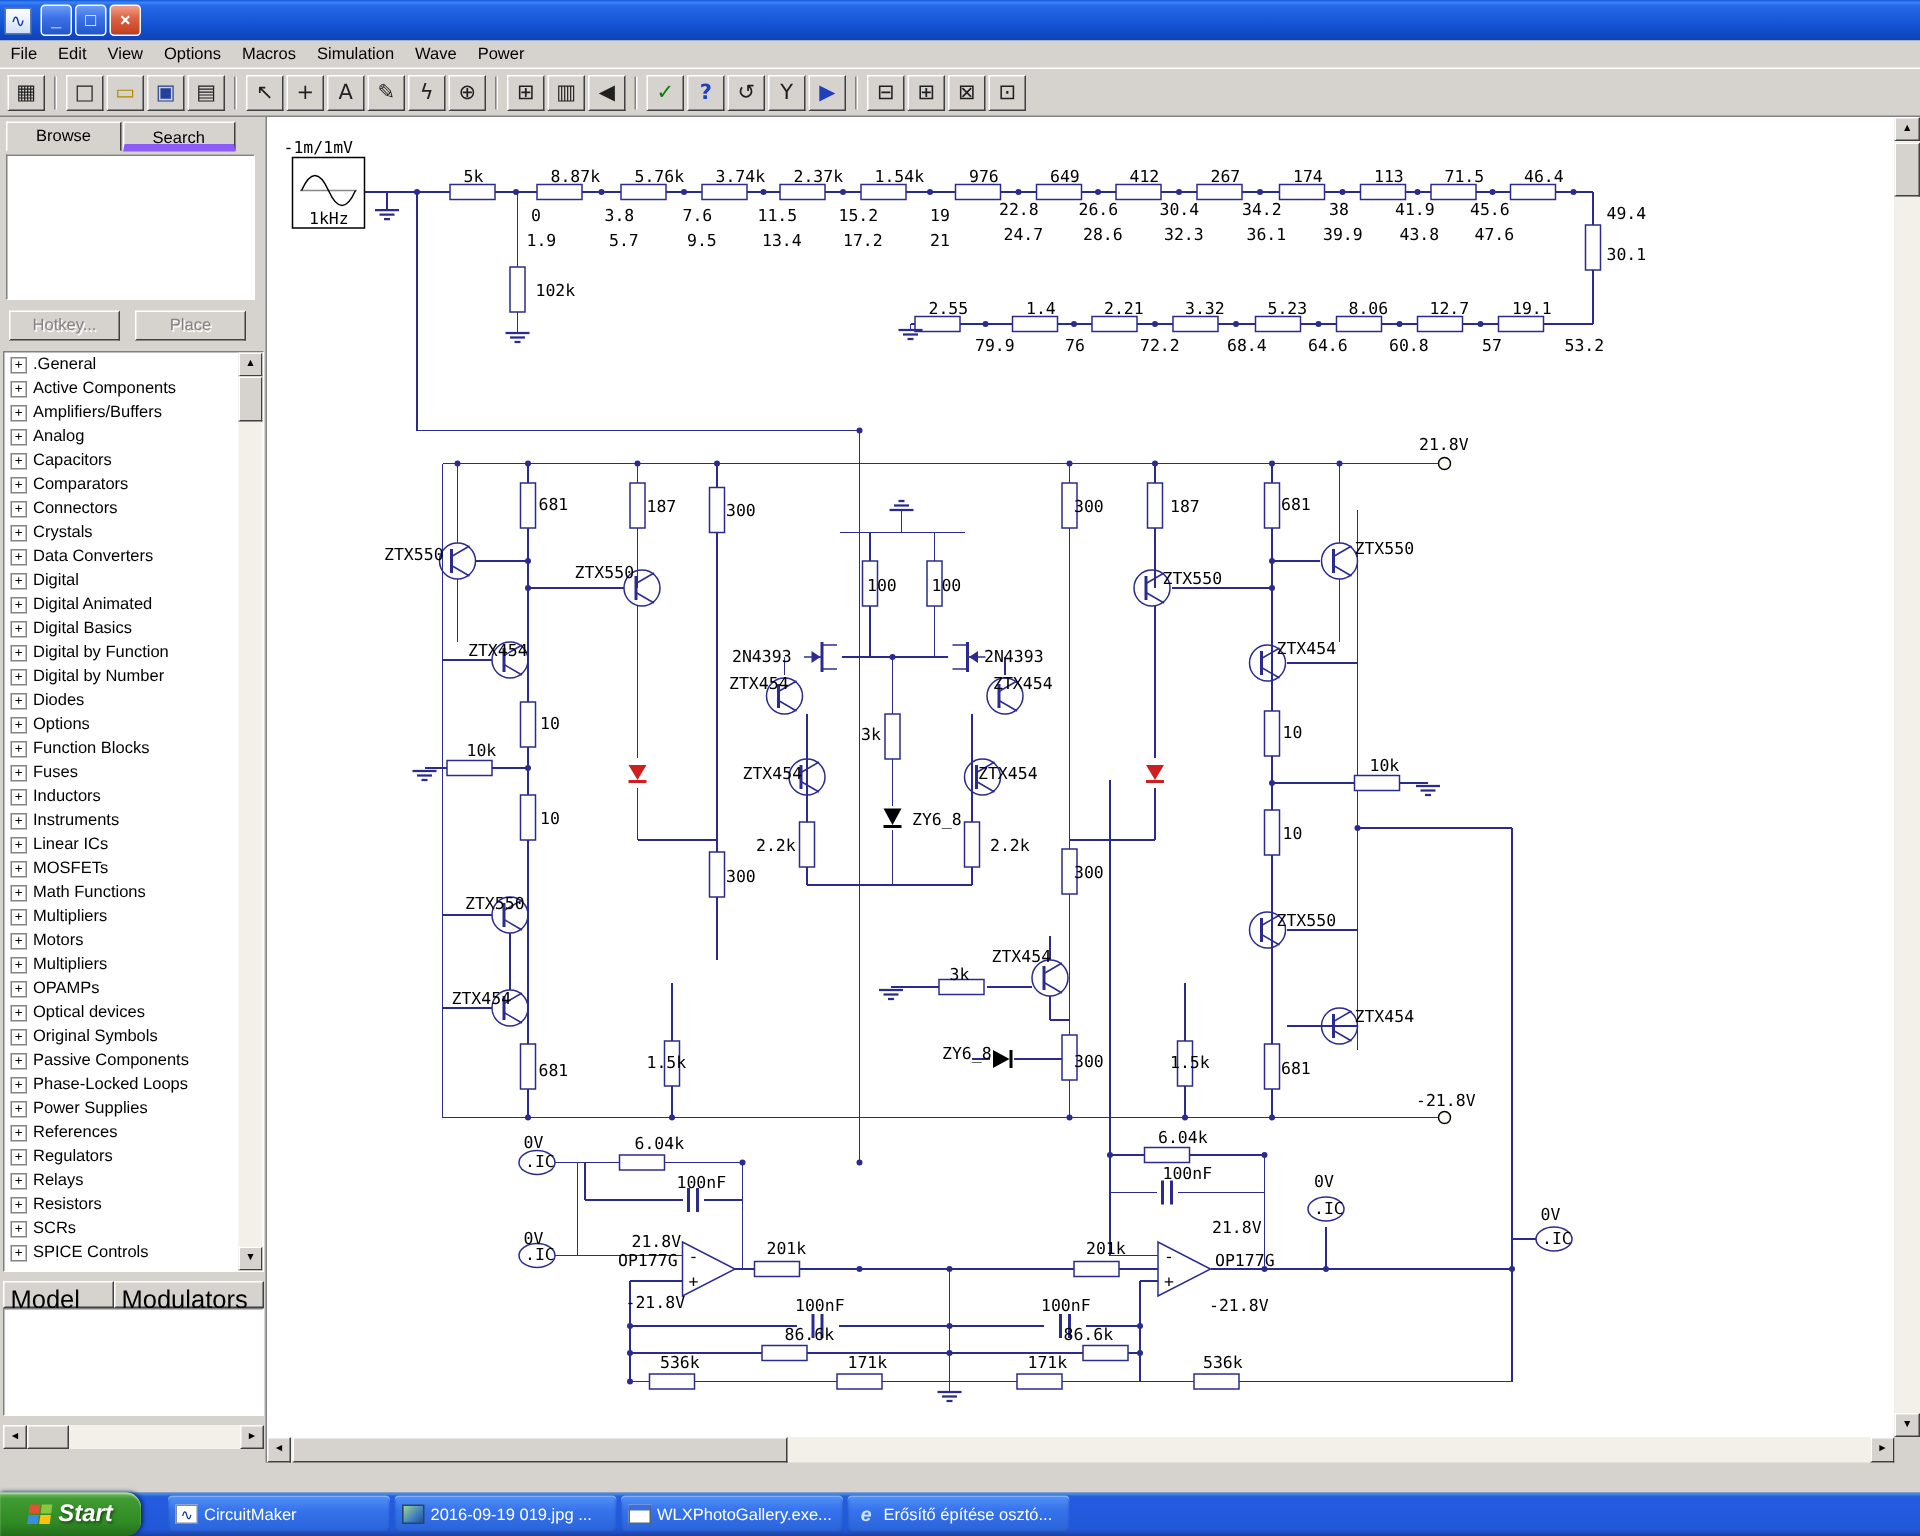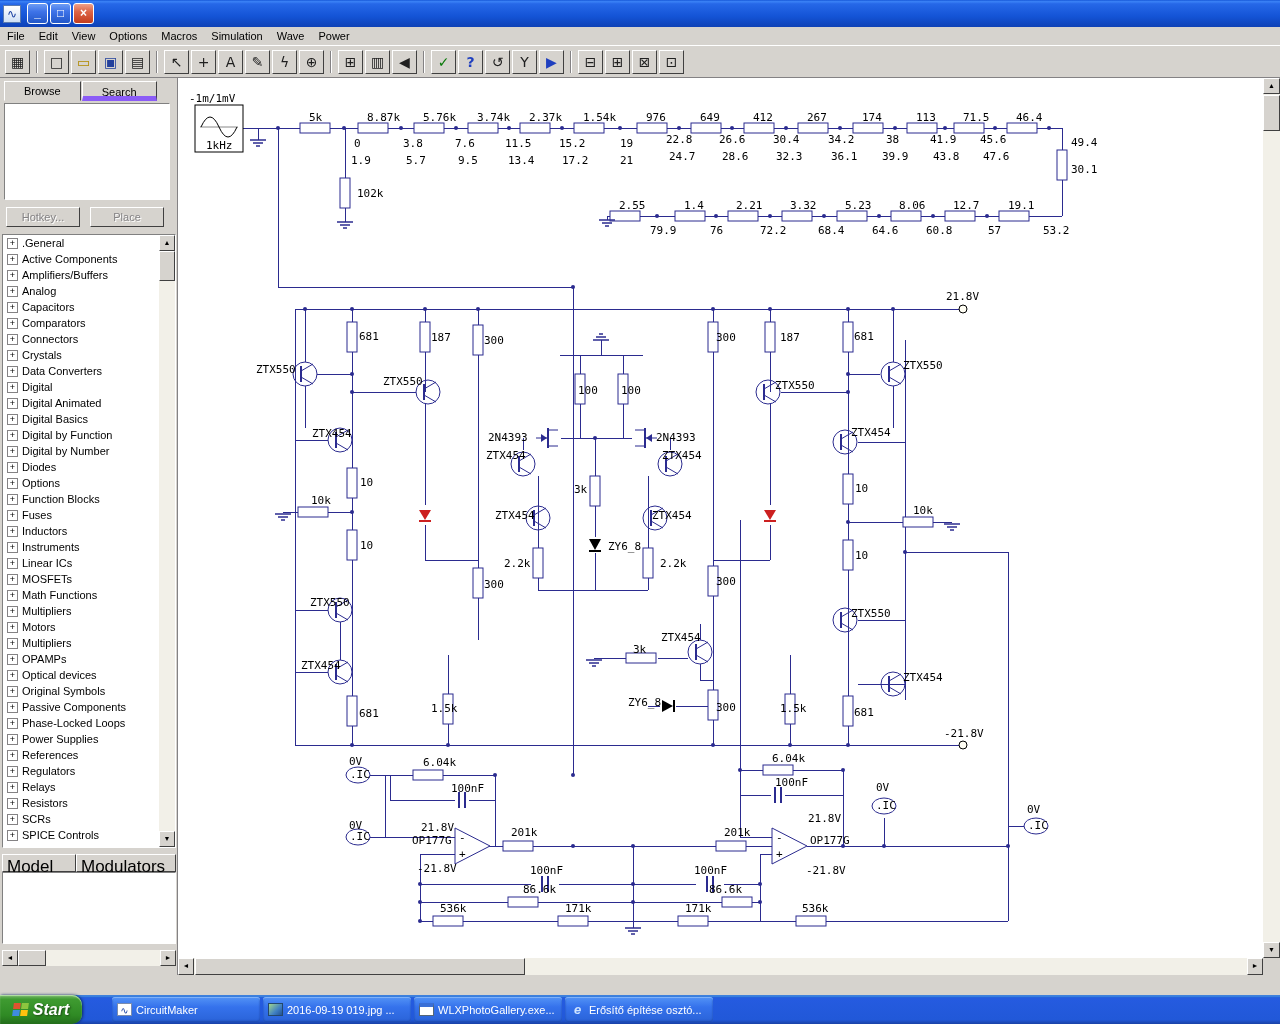--- a/index.html
+++ b/index.html
@@ -70,21 +70,21 @@
   
   .canvas { position:absolute; left:178px; top:78px; width:1102px; height:897px; background:#d6d3ce; }
   .draw { position:absolute; left:0; top:0; width:1085px; height:880px; background:#fff; }
   .canvas .vscroll2 { position:absolute; right:0; top:0; width:17px; height:880px; background:#f2f0e8; }
   .canvas .hscroll2 { position:absolute; left:0; top:880px; width:1085px; height:17px; background:#f2f0e8; }
   .corner { position:absolute; right:0; top:880px; width:17px; height:17px; background:#d6d3ce; }
 
   
   .taskbar { position:absolute; left:0; top:995px; width:1280px; height:29px;
     background:linear-gradient(#3168d5 0%,#4993e2 3%,#2663db 8%,#255be0 12%,#2158d8 85%,#1941a5 100%); }
-  .startbtn { position:absolute; left:0; top:0; width:82px; height:29px; border-radius:0 10px 10px 0;
+  .startbtn { position:absolute; left:0; top:0; width:94px; height:29px; border-radius:0 10px 10px 0;
     background:linear-gradient(#7aba6e 0%,#3f9b31 15%,#2f8a24 70%,#236d1b 100%);
     color:#fff; font-style:italic; font-weight:bold; font-size:16px;
     display:flex; align-items:center; justify-content:center; gap:5px;
     box-shadow:inset 0 1px 1px #b7e2a9, 1px 0 3px #0b2a66; text-shadow:1px 1px 2px #1b4a14; }
   .flag { display:inline-grid; grid-template-columns:7px 7px; gap:1px; transform:skew(-8deg); }
   .flag i { height:6px; display:block; }
   .tasks { position:absolute; left:112px; top:2px; display:flex; gap:3px; }
   .task-btn { width:148px; height:25px; border-radius:3px; background:linear-gradient(#5393f6,#3572ec 40%,#2a63d8);
     box-shadow:inset 0 1px 0 #7fb1f8, inset 0 -1px 2px #1c47a8; color:#fff; font-size:11px;
     display:flex; align-items:center; gap:4px; padding:0 5px; overflow:hidden; white-space:nowrap; }

